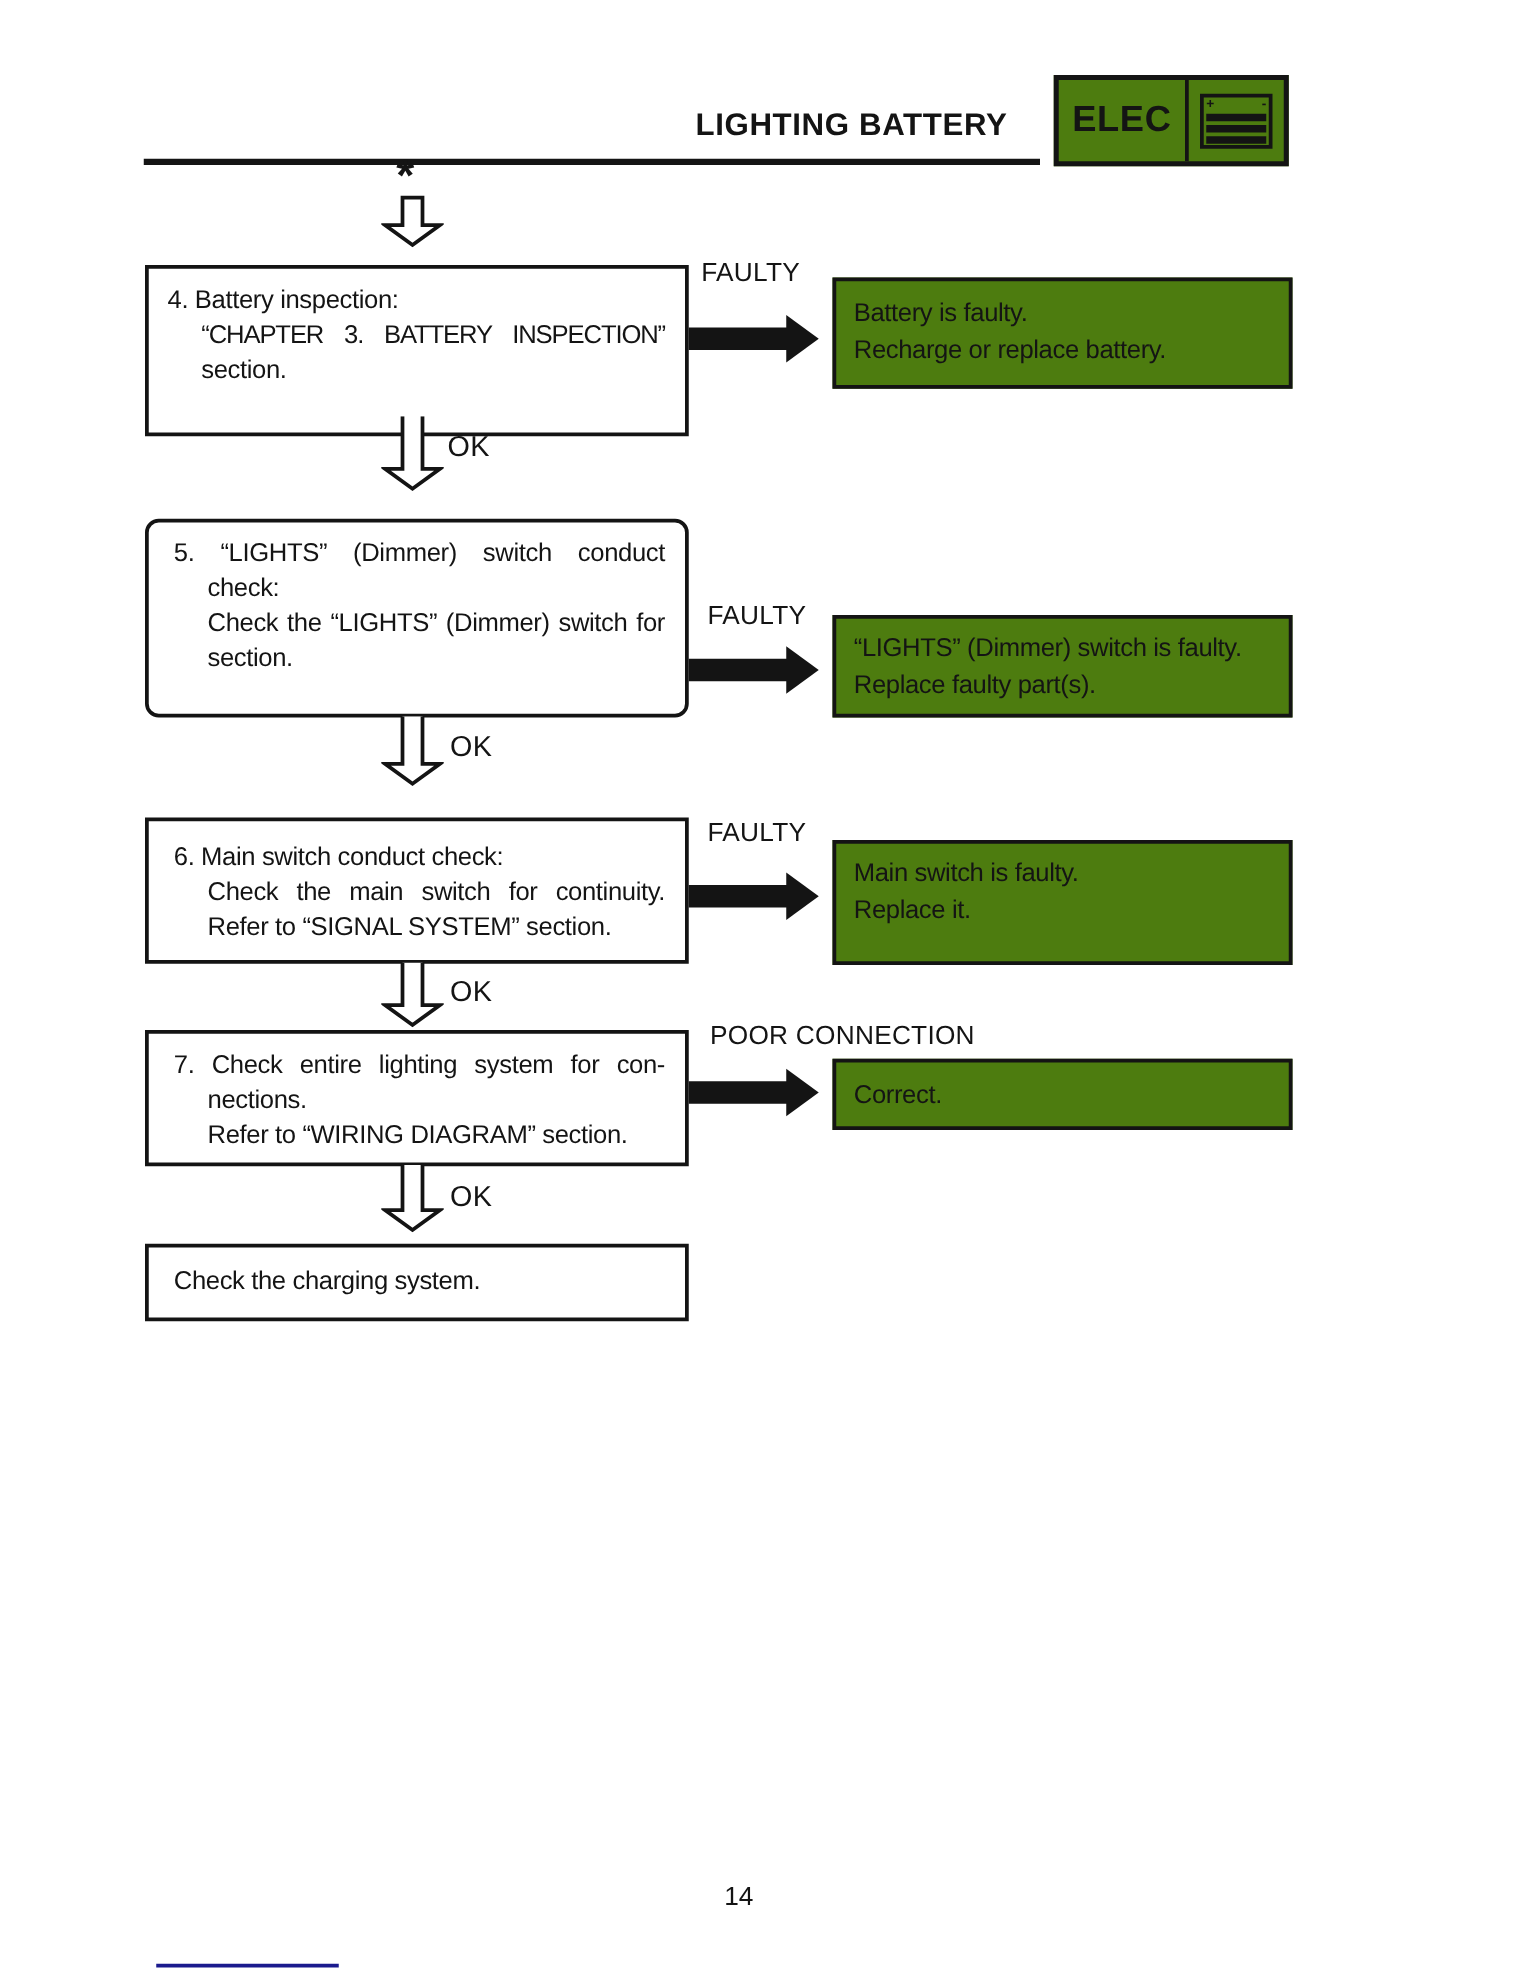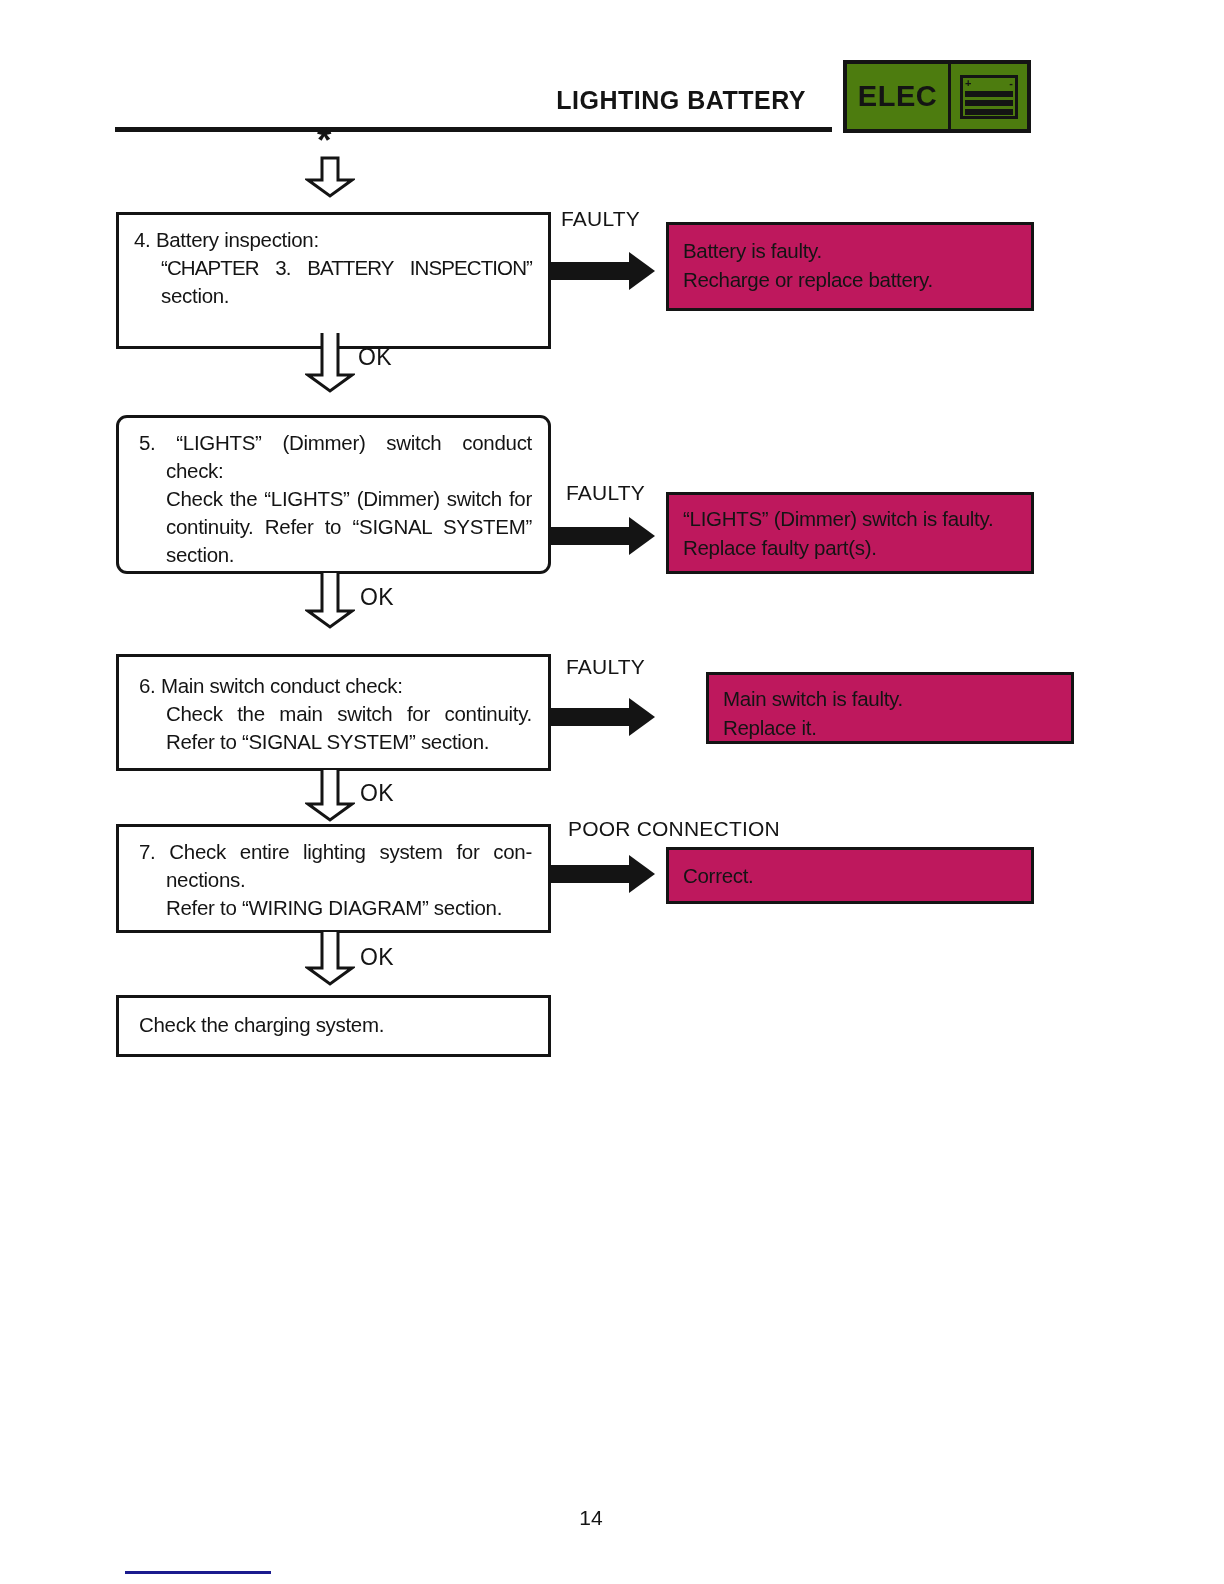--- a/index.html
+++ b/index.html
@@ -36,38 +36,38 @@
   }
   .battery .bar{height:6px;background:#141414;margin-top:3px;}
 
   
   .fbox{
     left:116px;width:435px;border:3px solid #141414;background:#fff;
     box-sizing:border-box;font-size:20.5px;line-height:28px;
     padding:11px 16px 0 20px;letter-spacing:-.3px;
   }
   .rbox{
-    left:666px;width:368px;border:3px solid #141414;background:#be185d;
+    left:666px;width:368px;border:3px solid #141414;background:#4d7c0f;
     box-sizing:border-box;font-size:20.5px;line-height:29px;
     padding:11px 14px 0 14px;letter-spacing:-.3px;
   }
   .ln{white-space:normal;}
   .ind{margin-left:27px;}
   .just{text-align:justify;text-align-last:justify;}
   .tight{letter-spacing:-.9px;}
 
   .b4{top:212px;height:137px;padding-left:15px;}
   .b5{top:415px;height:159px;border-radius:11px;}
   .b6{top:654px;height:117px;padding-top:15px;}
   .b7{top:824px;height:109px;}
   .bfinal{top:995px;height:62px;padding-top:13px;}
 
   .r1{top:222px;height:89px;}
   .r2{top:492px;height:82px;padding-top:9px;}
-  .r3{top:672px;height:72px;padding-top:9px;margin-left:40px;}
+  .r3{top:672px;height:100px;padding-top:9px;}
   .r4{top:847px;height:57px;padding-top:11px;}
 
   
   .branch-label{font-size:21px;letter-spacing:.2px;}
   .f1{left:561px;top:207px;}
   .f2{left:566px;top:481px;}
   .f3{left:566px;top:655px;}
   .pc{left:568px;top:817px;}
   .ok-label{font-size:23px;letter-spacing:.3px;}
   .ok1{left:358px;top:344px;}
@@ -140,21 +140,20 @@
 </div>
 <svg class="abs darrow dok1" width="50" height="60" viewBox="0 0 50 60">
   <path d="M17,0 V42 H3 L25,58 L47,42 H33 V0" fill="#ffffff" stroke="#141414" stroke-width="3"></path>
 </svg>
 <div class="abs ok-label ok1">OK</div>
 
 <div class="abs fbox b5">
   <div class="ln just">5. “LIGHTS” (Dimmer) switch conduct</div>
   <div class="ln ind">check:</div>
   <div class="ln ind just">Check the “LIGHTS” (Dimmer) switch for</div>
-  <div class="ln ind just">continuity. Refer to “SIGNAL SYSTEM”</div>
   <div class="ln ind">section.</div>
 </div>
 <div class="abs branch-label f2">FAULTY</div>
 <div class="abs harrow a2">
   <div class="shaft"></div>
     <div class="head"></div>
 </div>
 <div class="abs rbox r2">
   <div class="ln">“LIGHTS” (Dimmer) switch is faulty.</div>
   <div class="ln">Replace faulty part(s).</div>

